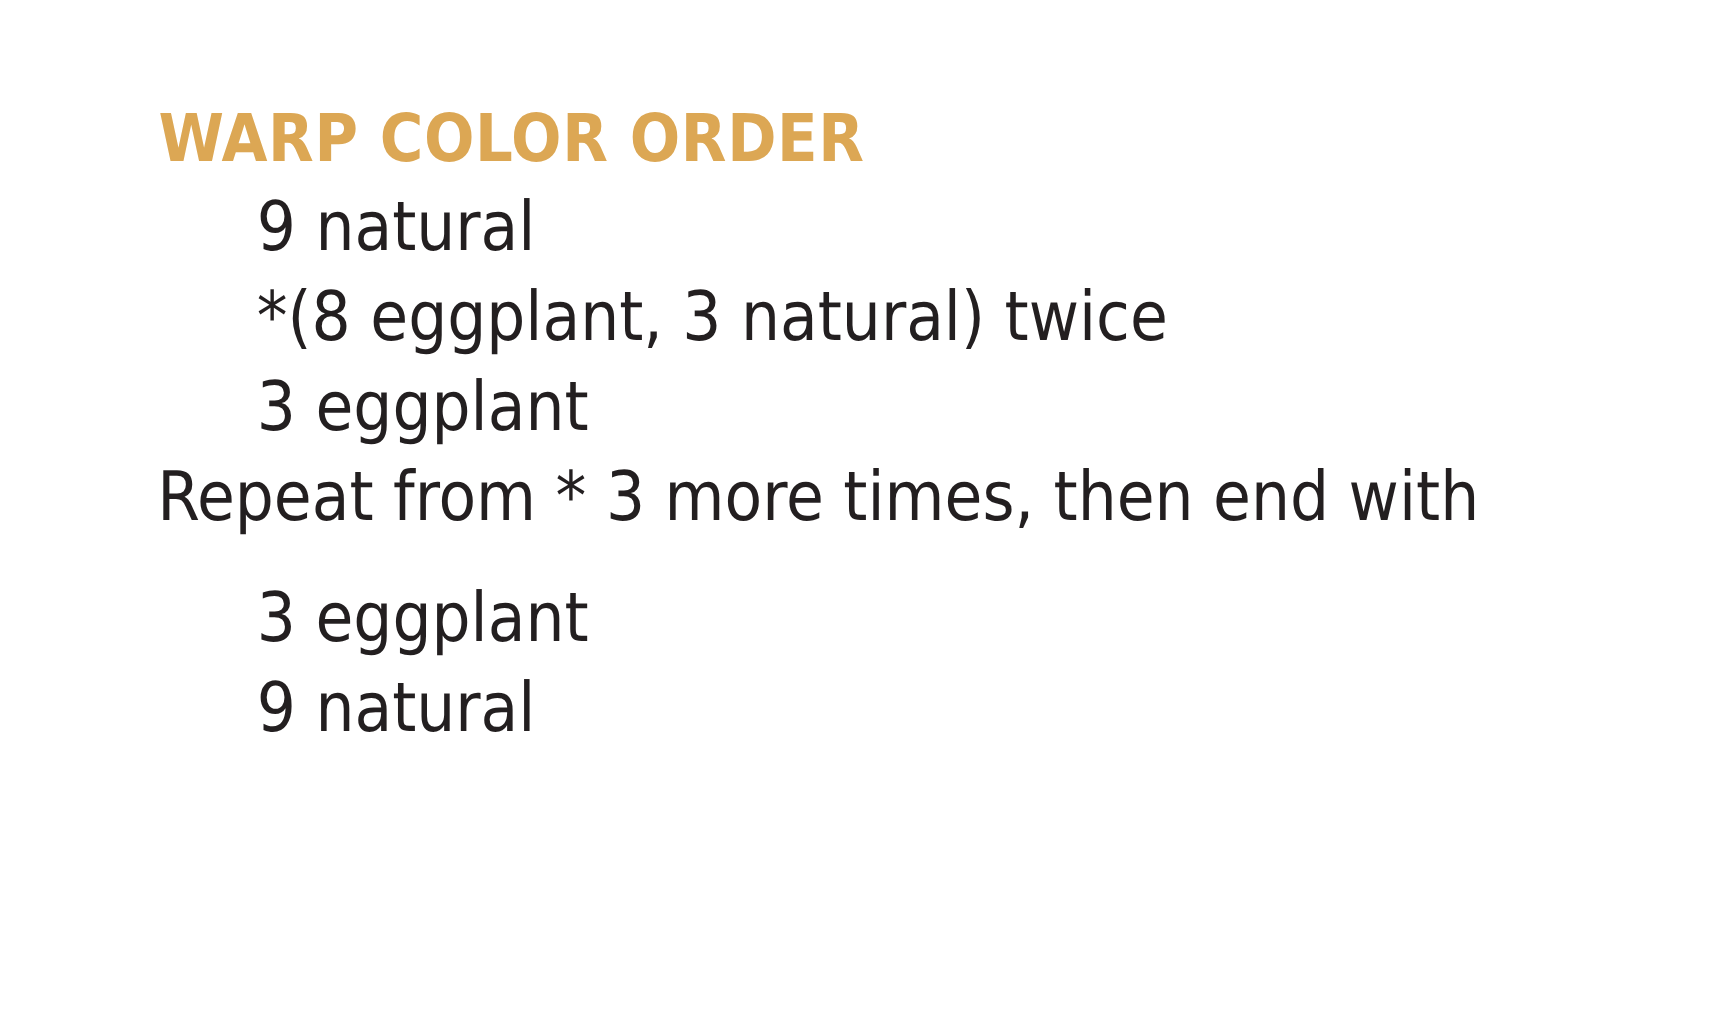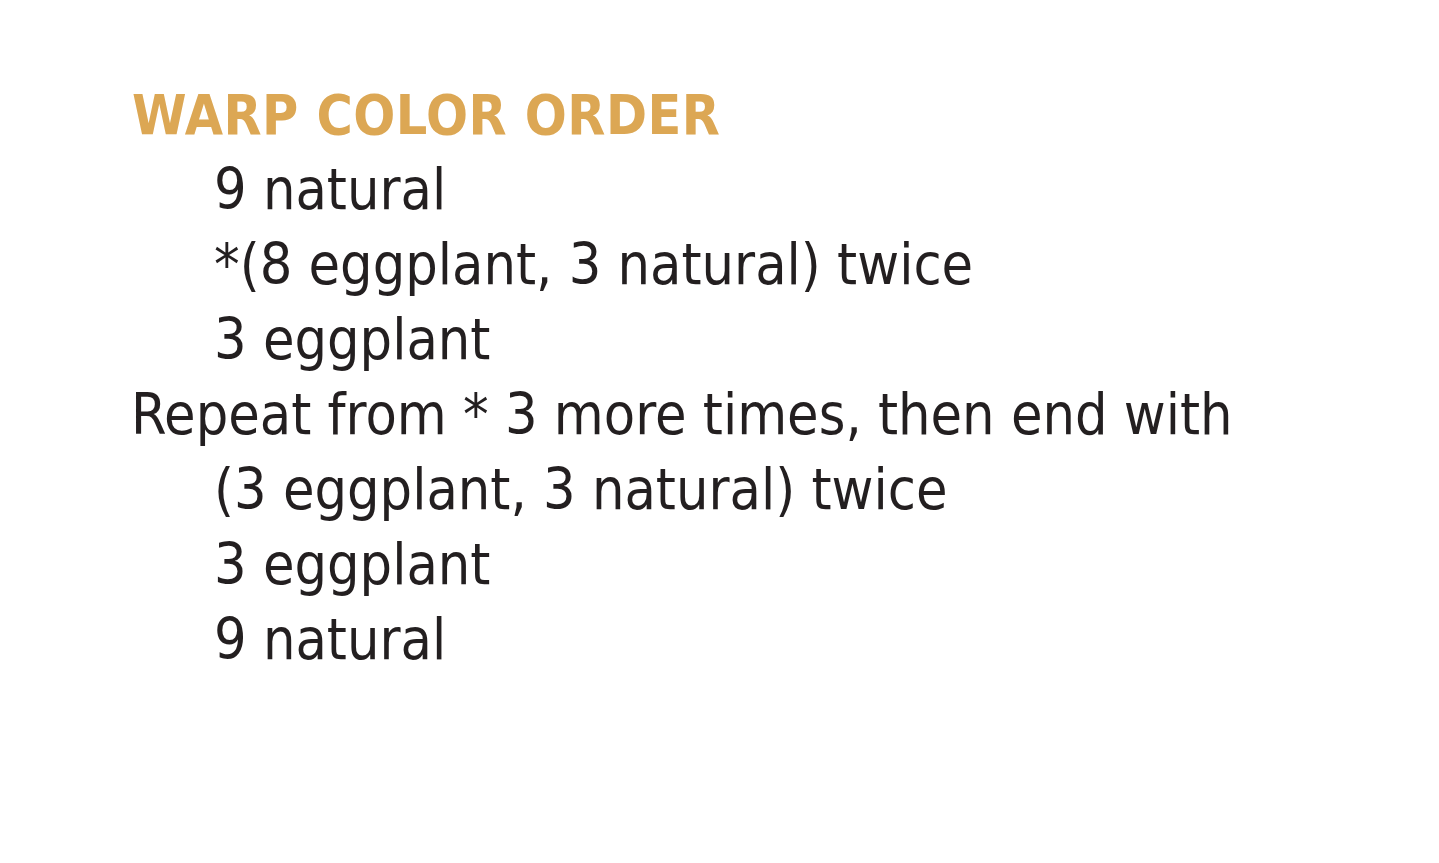--- a/index.html
+++ b/index.html
@@ -60,36 +60,36 @@
     white-space: nowrap;
     padding-left: 214px;
     letter-spacing: 0px;
   }
 
   .line.flush {
     padding-left: 131px;
   }
 
   .line.gap-after {
+    margin-bottom: 26px;
   }
 </style>
 </head>
 <body>
 
 <div class="page">
 
   <div class="instruction-block">
 
     <div class="section-title">WARP COLOR ORDER</div>
 
     <div class="lines">
         <div class="line">9 natural</div>
         <div class="line">*(8 eggplant, 3 natural) twice</div>
         <div class="line">3 eggplant</div>
         <div class="line flush gap-after">Repeat from * 3 more times, then end with</div>
-        <div class="line">(3 eggplant, 3 natural) twice</div>
         <div class="line">3 eggplant</div>
         <div class="line">9 natural</div>
       </div>
 
   </div>
 
 </div>
 
 </body></html>

